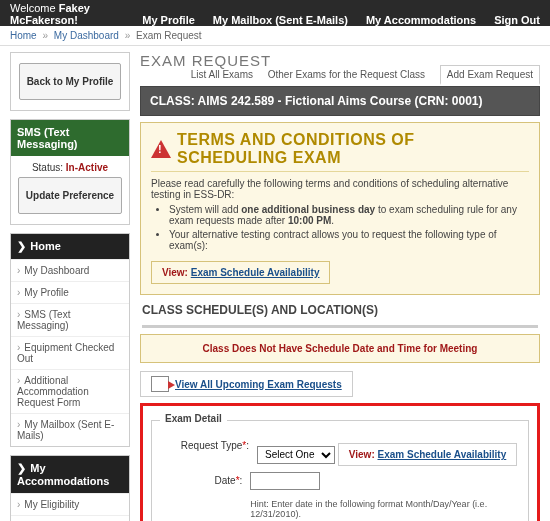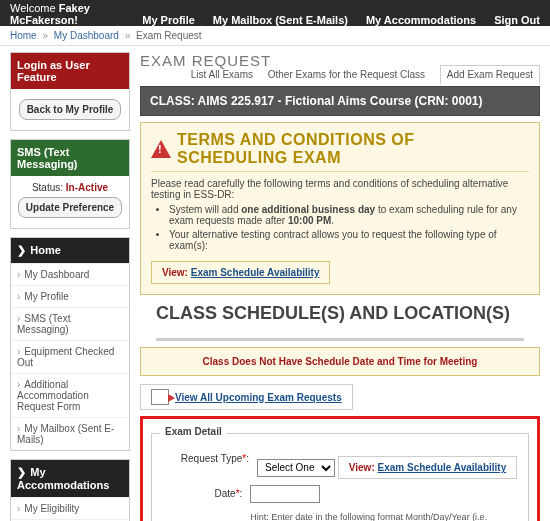--- a/index.html
+++ b/index.html
@@ -9,21 +9,21 @@
 .topbar .tn{color:#fff;margin-left:18px;font-weight:bold;cursor:pointer}
 .crumbs{padding:4px 10px;font-size:10px;color:#666;border-bottom:1px solid #ddd}
 .crumbs a{color:#3b6aa0;text-decoration:none}
 .crumbs .sep{color:#999;margin:0 3px}
 .wrap{display:flex;gap:10px;padding:6px 10px}
 .side{width:120px;flex-shrink:0}
 .box{border:1px solid #ccc;margin-bottom:8px;background:#fff}
 .box-h{padding:6px 6px;color:#fff;font-weight:bold;font-size:11px}
 .box-h.red{background:#a01818}.box-h.grn{background:#2e6b2e}.box-h.blk{background:#222}
 .box-b{padding:6px;font-size:10px}
-.btn{display:inline-block;background:#f5f5f5;border:1px solid #aaa;border-radius:8px;padding:4px 7px;font-size:10px;font-weight:bold;cursor:pointer;text-align:center}
+.btn{display:inline-block;background:#f5f5f5;border:1px solid #aaa;border-radius:2px;padding:12px 7px;font-size:10px;font-weight:bold;cursor:pointer;text-align:center}
 .btn-row{text-align:center;margin:4px 0}
 .side ul{list-style:none}
 .side li{padding:5px 6px;border-top:1px solid #eee;font-size:10px;color:#555;cursor:pointer}
 .side li:before{content:"›";color:#999;margin-right:4px}
 .main{flex:1;min-width:0}
 .ptitle{font-size:15px;color:#777;letter-spacing:1px;font-weight:normal}
 .tabs{float:right;font-size:10px;color:#555}
 .tabs span{margin-left:12px;cursor:pointer}
 .tabs .act{border:1px solid #ccc;border-bottom:2px solid #fff;padding:3px 6px;background:#fff}
 .clr{clear:both}
@@ -31,21 +31,21 @@
 .warnbox{border:1px solid #d6c27a;background:#fdf8e4;padding:8px 10px 10px;margin-bottom:8px}
 .warnhead{display:flex;align-items:center;gap:6px;border-bottom:1px solid #e5d79a;padding-bottom:4px;margin-bottom:6px}
 .tri{width:0;height:0;border-left:10px solid transparent;border-right:10px solid transparent;border-bottom:18px solid #c33;position:relative}
 .tri:after{content:"!";position:absolute;color:#fff;left:-3px;top:3px;font-weight:bold;font-size:11px}
 .warnhead h3{color:#b08a00;font-size:16px;letter-spacing:.5px}
 .warnbox p{font-size:10px;color:#444;margin:4px 0}
 .warnbox ul{margin:4px 0 6px 18px;font-size:10px;color:#444}
 .warnbox ul li{margin:3px 0}
 .viewlink{border:1px solid #d6c27a;display:inline-block;padding:5px 10px;margin-top:4px;font-size:10px}
 .viewlink b{color:#a01818}.viewlink a{color:#1a4f8a;font-weight:bold}
-.sect{font-size:18px;font-weight:bold;color:#444;margin:8px 16px 6px;border-bottom:3px solid #ccc;padding-bottom:14px}
+.sect{font-size:12px;font-weight:bold;color:#444;margin:8px 2px 6px;border-bottom:3px solid #ccc;padding-bottom:8px}
 .nosched{border:1px solid #d6c27a;background:#fdf8e4;text-align:center;padding:8px;color:#a01818;font-weight:bold;font-size:10px;margin-bottom:8px}
 .upc{border:1px solid #ccc;display:inline-flex;align-items:center;gap:6px;padding:4px 10px;font-size:10px;margin-bottom:6px}
 .upc .doc{width:18px;height:16px;border:1px solid #888;position:relative}
 .upc .doc:after{content:"";position:absolute;right:-7px;top:4px;border-left:7px solid #c33;border-top:4px solid transparent;border-bottom:4px solid transparent}
 .upc a{color:#1a4f8a;font-weight:bold}
 .redframe{border:3px solid #e51b1b;padding:8px}
 .fset{border:1px solid #ccc;padding:10px 10px 12px;position:relative;margin-top:6px}
 .fset>legend,.ftitle{position:absolute;top:-8px;left:8px;background:#fff;padding:0 5px;font-size:10px;font-weight:bold;color:#444}
 .frow{display:flex;margin:6px 0;font-size:10px;align-items:flex-start}
 .flab{width:95px;text-align:right;padding-right:8px;color:#333;padding-top:3px}
@@ -72,21 +72,20 @@
  <a>Home</a>
  <span class="sep">»</span>
  <a>My Dashboard</a>
  <span class="sep">»</span>
  <span>Exam Request</span>
 </div>
 
 <div class="wrap">
  <div class="side">
   <div class="box">
-   <div class="box-h red">Login as User Feature</div>
    <div class="box-b btn-row"><span class="btn">Back to My Profile</span></div>
   </div>
   <div class="box">
    <div class="box-h grn">SMS (Text Messaging)</div>
    <div class="box-b" style="text-align:center">
     <div><span>Status:</span> <b style="color:#a01818">In-Active</b></div>
     <div class="btn-row"><span class="btn">Update Preference</span></div>
    </div>
   </div>
   <div class="box">
@@ -115,21 +114,21 @@
   <div>
    <span class="ptitle">EXAM REQUEST</span>
    <span class="tabs">
     <span>List All Exams</span>
     <span>Other Exams for the Request Class</span>
     <span class="act">Add Exam Request</span>
    </span>
    <div class="clr"></div>
   </div>
 
-  <div class="classbar">CLASS: AIMS 225.917 - Fictional Aims Course (CRN: 0001)</div>
+  <div class="classbar">CLASS: AIMS 242.589 - Fictional Aims Course (CRN: 0001)</div>
 
   <div class="warnbox">
    <div class="warnhead">
     <span class="tri"></span>
     <h3>TERMS AND CONDITIONS OF SCHEDULING EXAM</h3>
    </div>
    <p>Please read carefully the following terms and conditions of scheduling alternative testing in ESS-DR:</p>
    <ul>
     <li><span>System will add </span><b>one additional business day</b><span> to exam scheduling rule for any exam requests made after </span><b>10:00 PM</b><span>.</span></li>
     <li>Your alternative testing contract allows you to request the following type of exam(s):</li>

